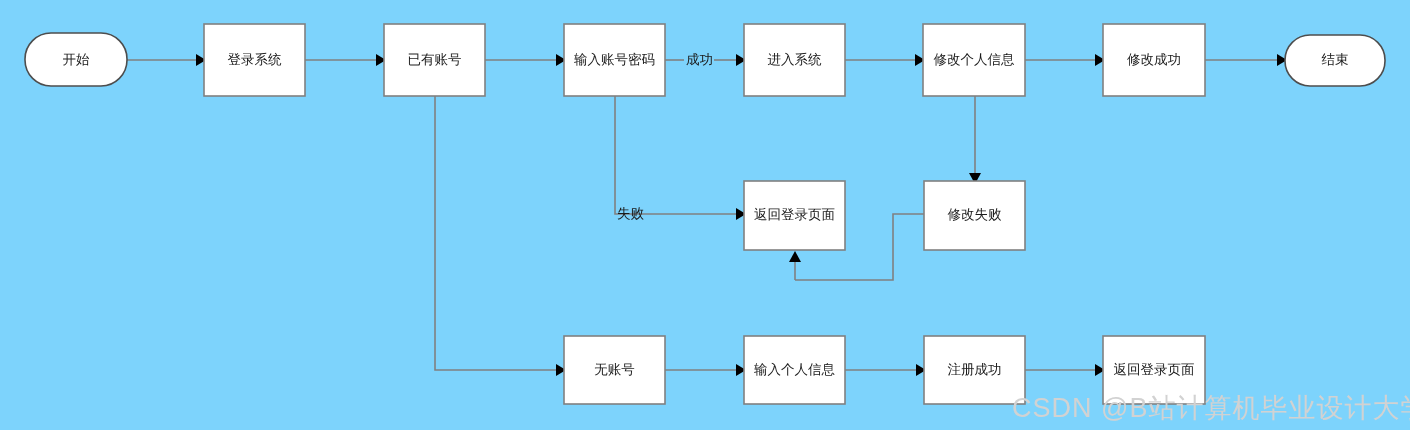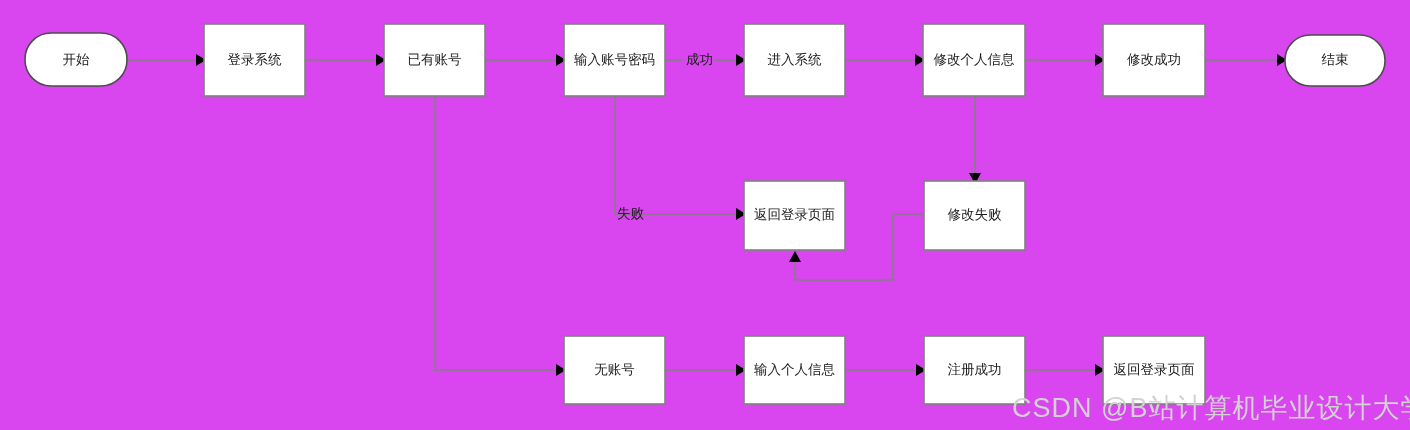--- a/index.html
+++ b/index.html
@@ -7,21 +7,21 @@
     padding: 0;
     background: #ffffff;
   }
   body {
     font-family: "Liberation Sans", "DejaVu Sans", sans-serif;
   }
   #canvas {
     position: relative;
     width: 1410px;
     height: 430px;
-    background: #d946ef;
+    background: #7dd3fc;
     overflow: hidden;
   }
   #flow-svg {
     position: absolute;
     left: 0;
     top: 0;
     width: 1410px;
     height: 430px;
   }
   .node-rect {

